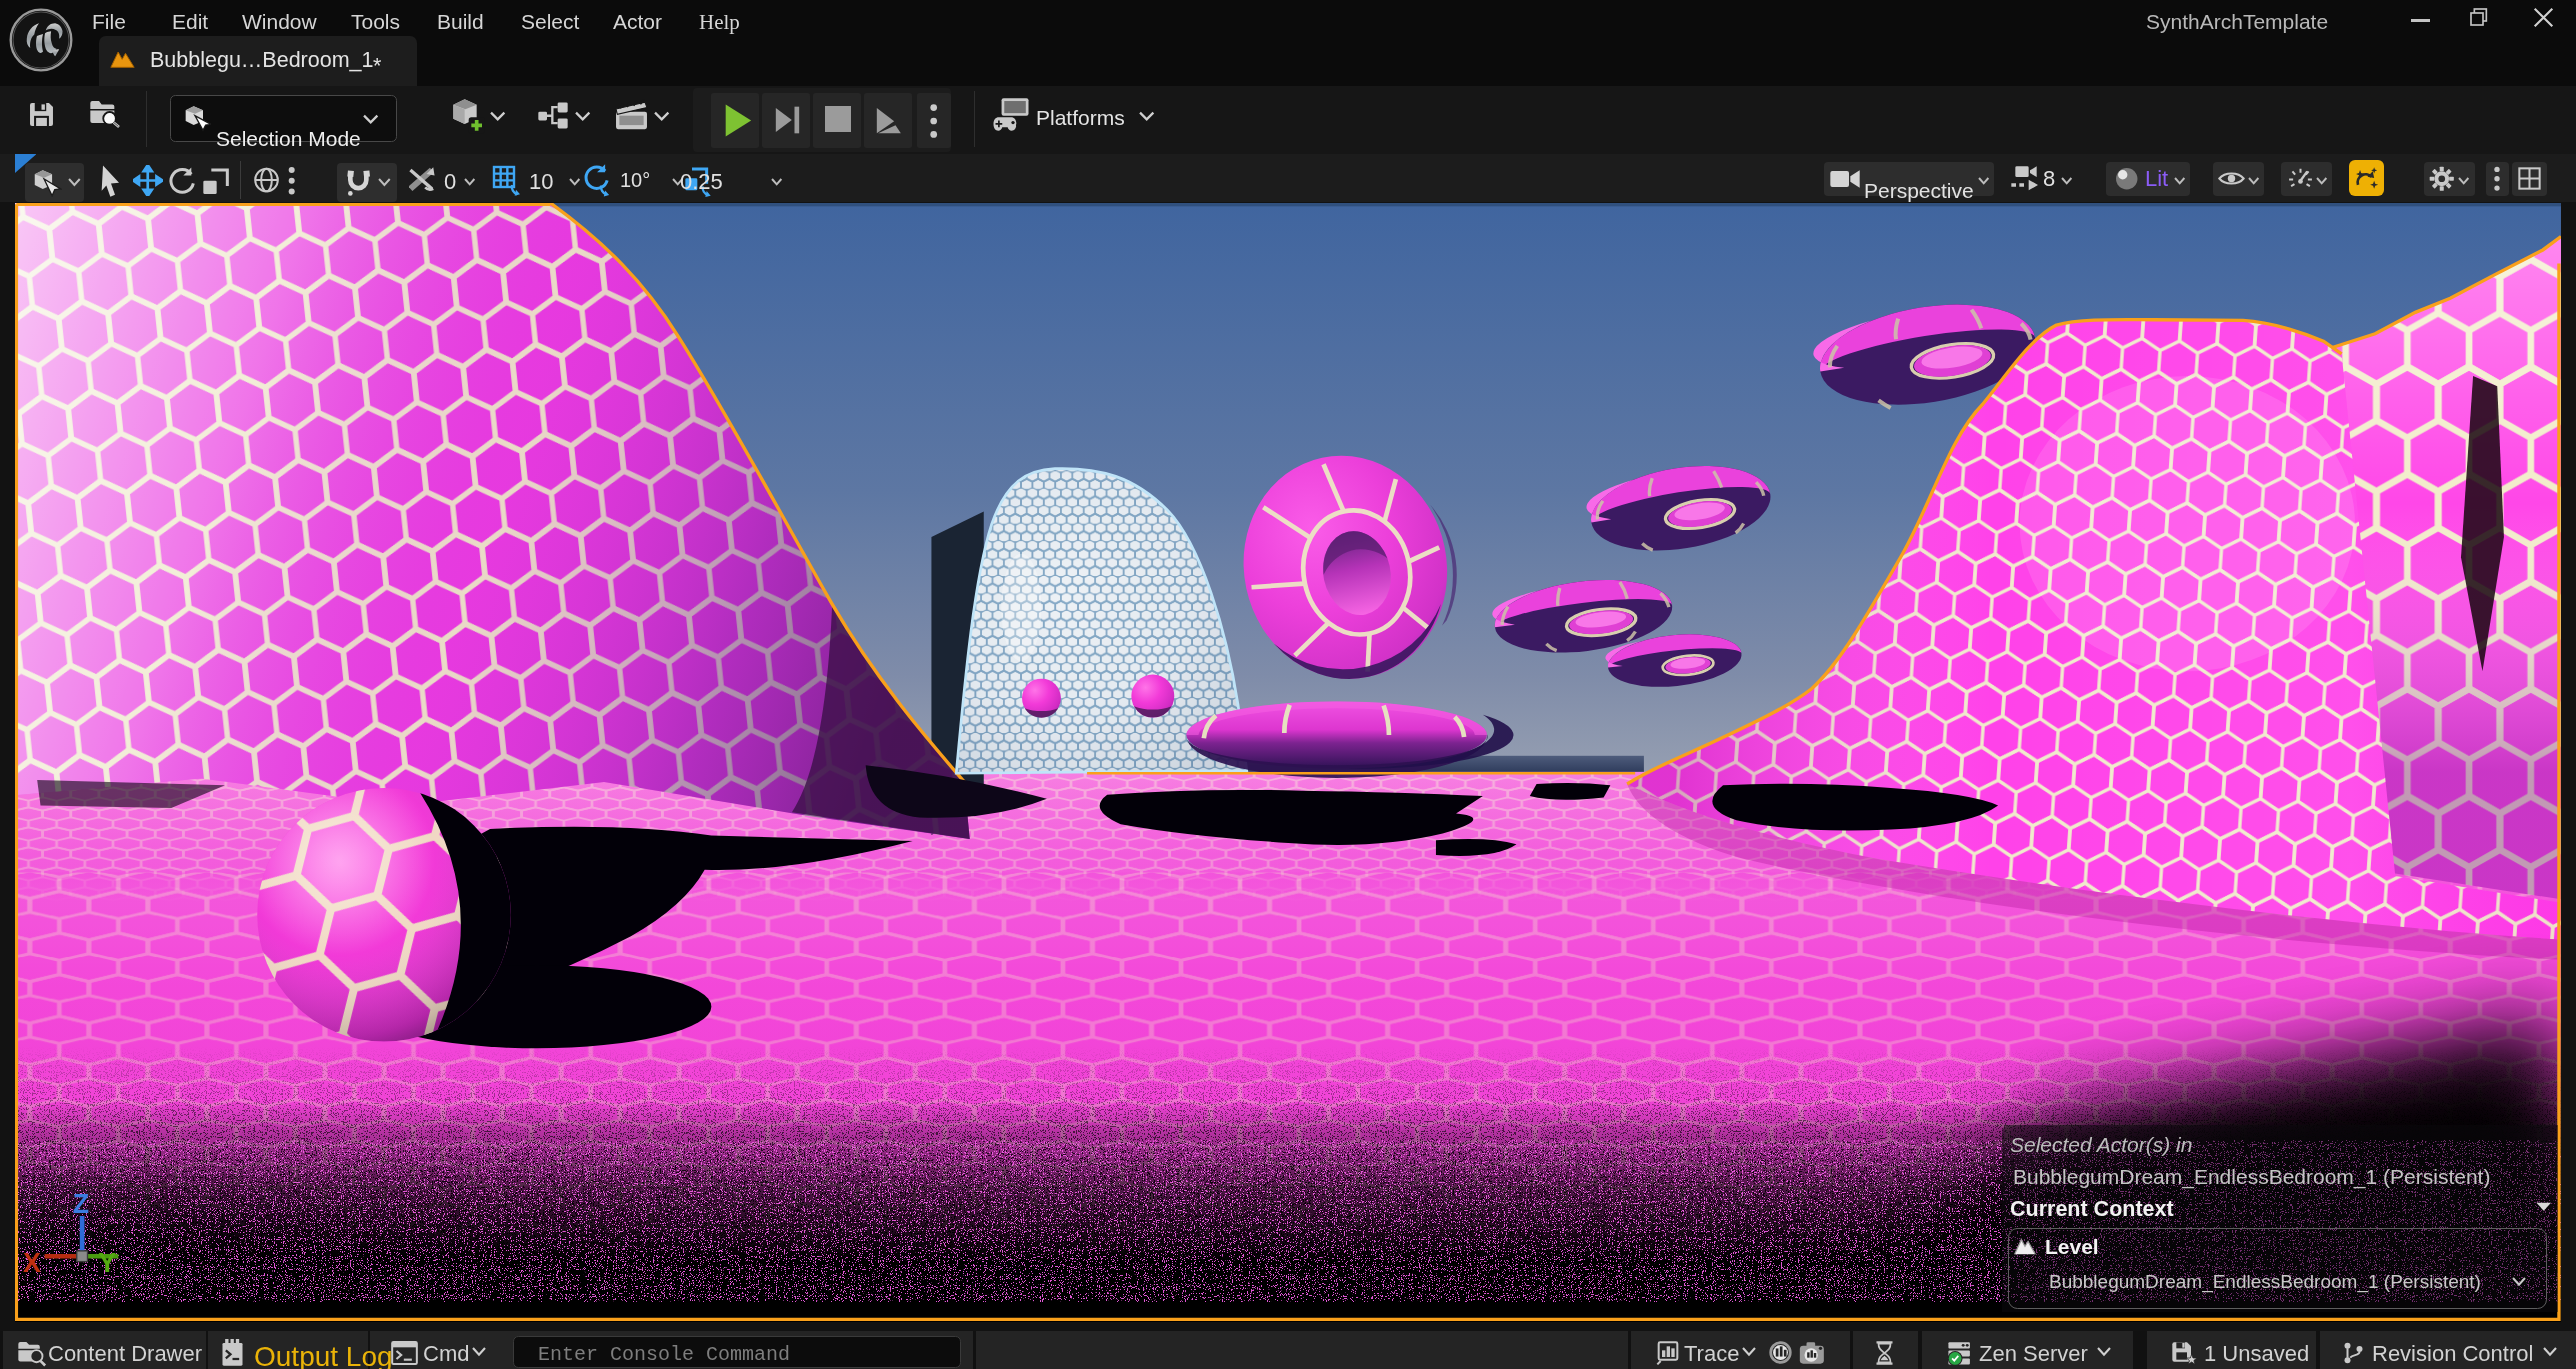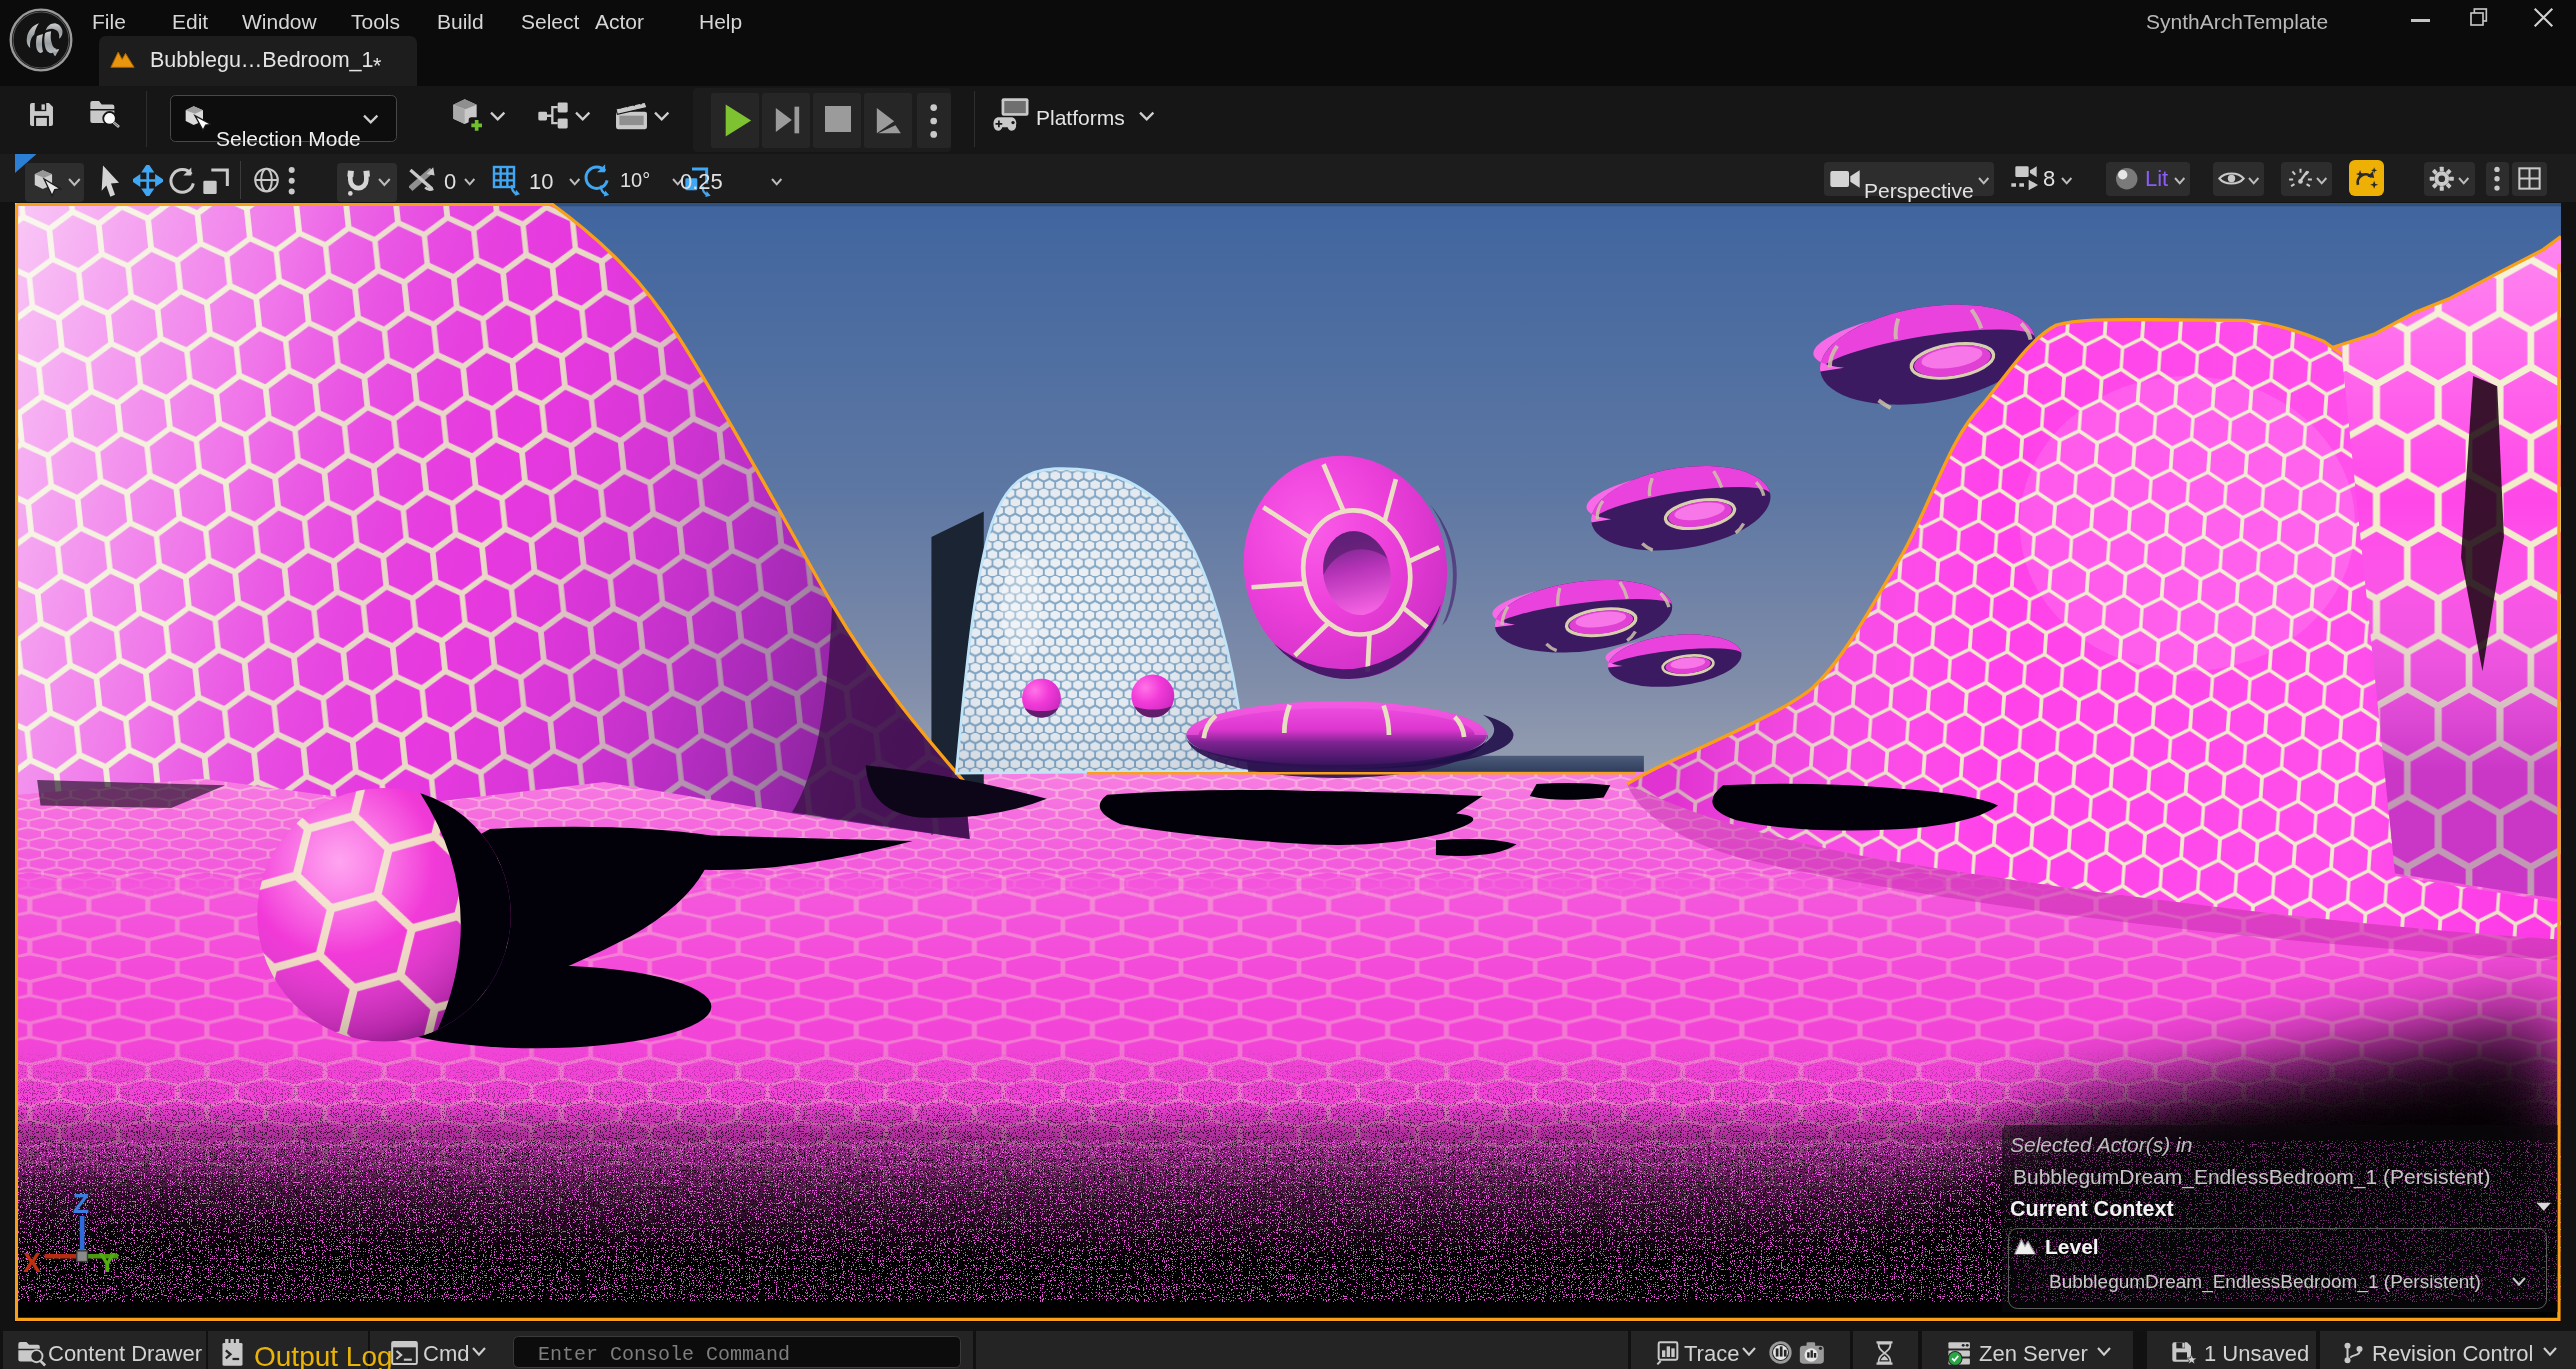--- a/index.html
+++ b/index.html
@@ -30,22 +30,22 @@
  <path d="M56 35 C58 28 63 24 70 24 C76 25 80 30 81 36 C81 41 79 45 76 47 C77 41 75 36 71 34 C66 31 60 32 56 35 Z"></path>
  <path d="M66 66 C69 63 73 62 76 63 L70 73 C68 71 67 69 66 66 Z"></path>
  </g>
 </svg>
 <span class="mi" style="left:92px;">File</span>
 <span class="mi" style="left:172px;">Edit</span>
 <span class="mi" style="left:242px;">Window</span>
 <span class="mi" style="left:351px;">Tools</span>
 <span class="mi" style="left:437px;">Build</span>
 <span class="mi" style="left:521px;">Select</span>
-<span class="mi" style="left:595px;">Actor</span>
-<span class="mi" style="left:699px;">Help</span>
+<span class="mi" style="left:613px;">Actor</span>
+<span class="mi" style="left:699px;font-family:Liberation Serif, serif;">Help</span>
 <span class="mi" style="left:2146px;color:#b9b9b9;">SynthArchTemplate</span>
 
 <div class="abs" style="left:2411px;top:19px;width:19px;height:2.7px;background:#c4c4c4;"></div>
 <svg class="abs" style="left:2469px;top:7.4px;" width="20" height="20" viewBox="0 0 30 30">
  <rect x="8" y="3" width="18" height="18" fill="none" stroke="#c4c4c4" stroke-width="2.5"></rect>
  <rect x="3" y="9" width="18" height="18" fill="#0b0b0b" stroke="#c4c4c4" stroke-width="2.5"></rect>
 </svg>
 <svg class="abs" style="left:2532px;top:6px;" width="23" height="23" viewBox="0 0 34 34">
  <path d="M4 4 L30 30 M30 4 L4 30" stroke="#d0d0d0" stroke-width="3.2"></path>
 </svg>

